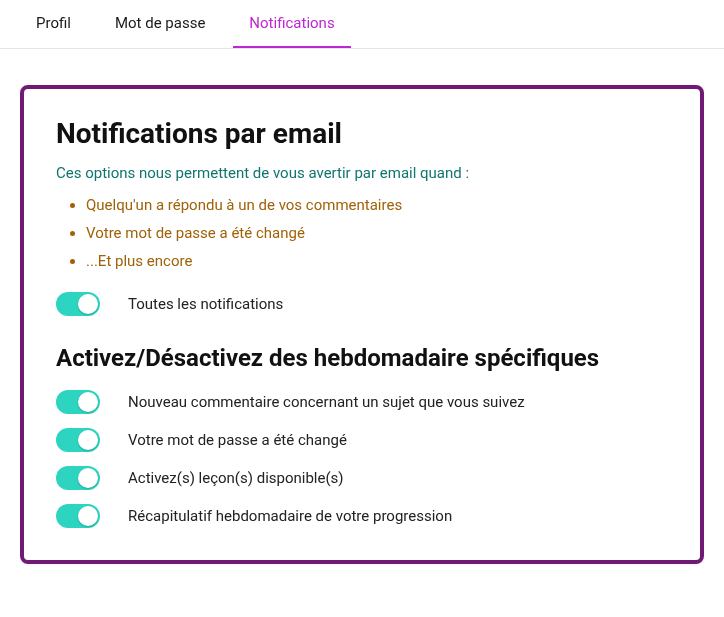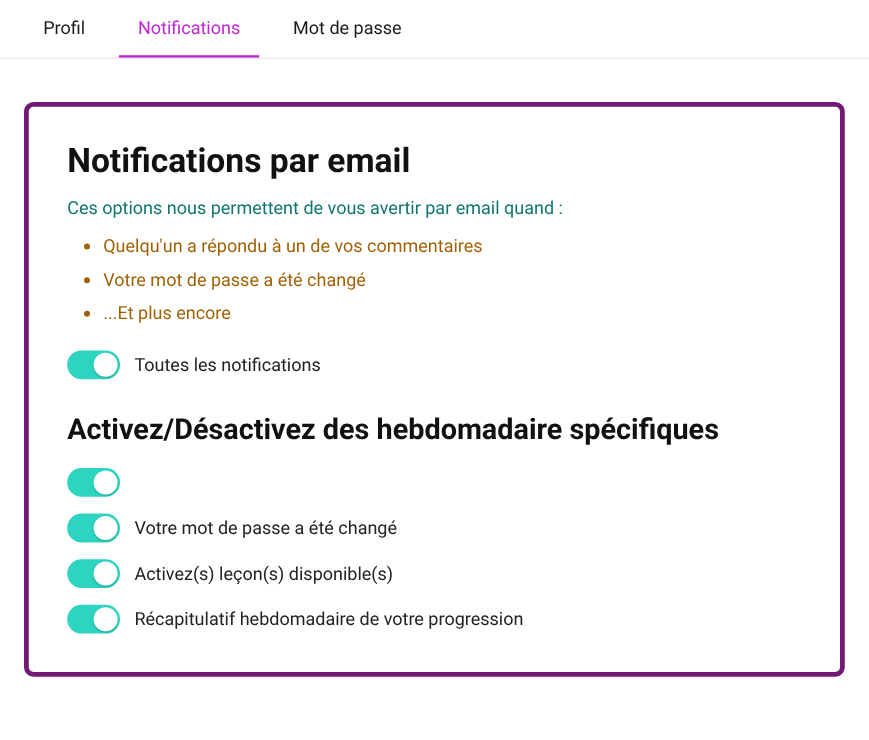--- a/index.html
+++ b/index.html
@@ -57,21 +57,21 @@
       color: #a16207;
       margin-bottom: 10px;
       list-style: disc;
     }
     .card ul li:last-child {
       margin-bottom: 0;
     }
     .toggle-row {
       display: flex;
       align-items: center;
-      gap: 12px;
+      gap: 28px;
       margin-bottom: 14px;
     }
     .toggle-row:last-child {
       margin-bottom: 0;
     }
     .toggle {
       position: relative;
       width: 44px;
       height: 24px;
       background: #2dd4bf;
@@ -103,42 +103,43 @@
     }
     .all-toggle {
       margin-top: 22px;
     }
   </style>
 </head>
 <body>
 
 <div class="tabs">
   <div class="tab">Profil</div>
+  <div class="tab">Mot de passe</div>
   <div class="tab active">Notifications</div>
-  <div class="tab">Mot de passe</div>
 </div>
 
 <div class="card">
   <h1>Notifications par email</h1>
   <p class="lead">Ces options nous permettent de vous avertir par email quand :</p>
   <ul>
     <li>Quelqu'un a répondu à un de vos commentaires</li>
     <li>Votre mot de passe a été changé</li>
     <li>...Et plus encore</li>
   </ul>
 
   <div class="toggle-row all-toggle">
     <div class="toggle"></div>
     <span class="toggle-label">Toutes les notifications</span>
   </div>
 
   <h2>Activez/Désactivez des hebdomadaire spécifiques</h2>
 
   <div class="toggle-row">
     <div class="toggle"></div>
+    <span class="toggle-label">Nouveau commentaire concernant un sujet que vous suivez</span>
   </div>
 
   <div class="toggle-row">
     <div class="toggle"></div>
     <span class="toggle-label">Votre mot de passe a été changé</span>
   </div>
 
   <div class="toggle-row">
     <div class="toggle"></div>
     <span class="toggle-label">Activez(s) leçon(s) disponible(s)</span>

